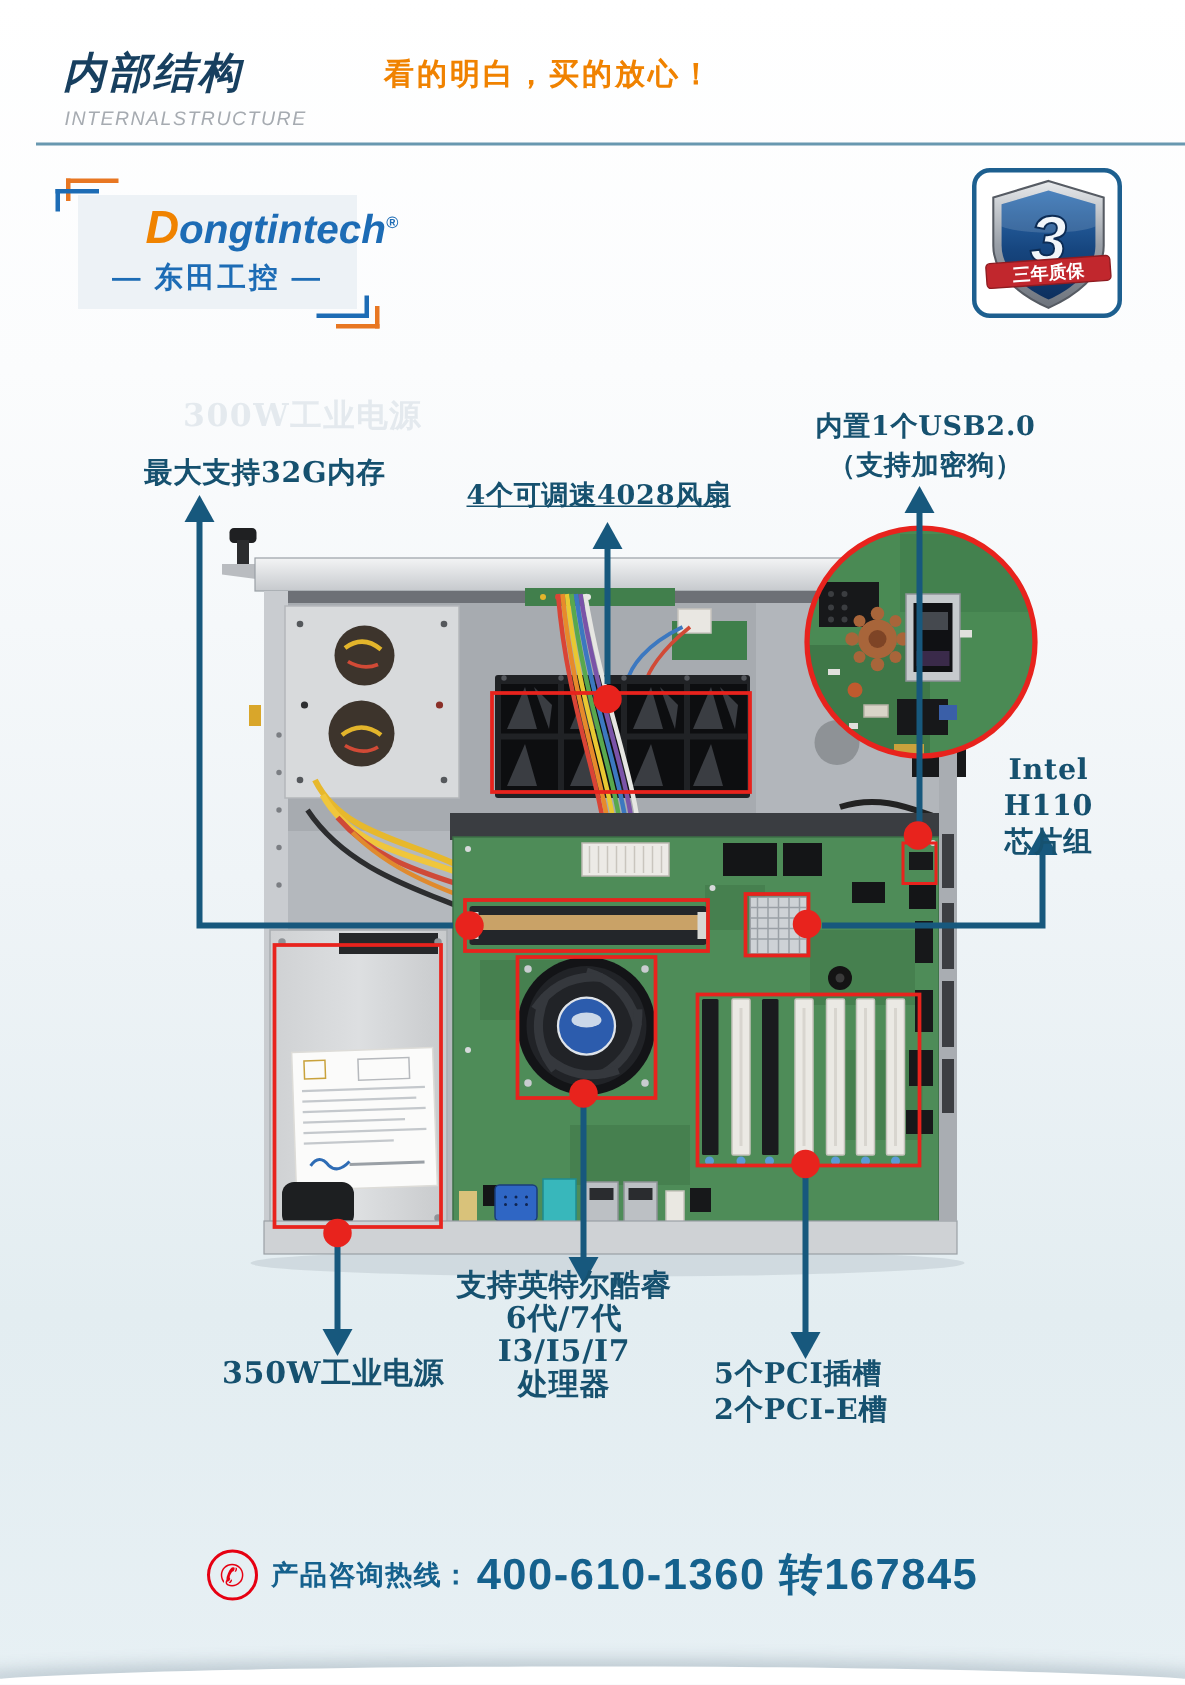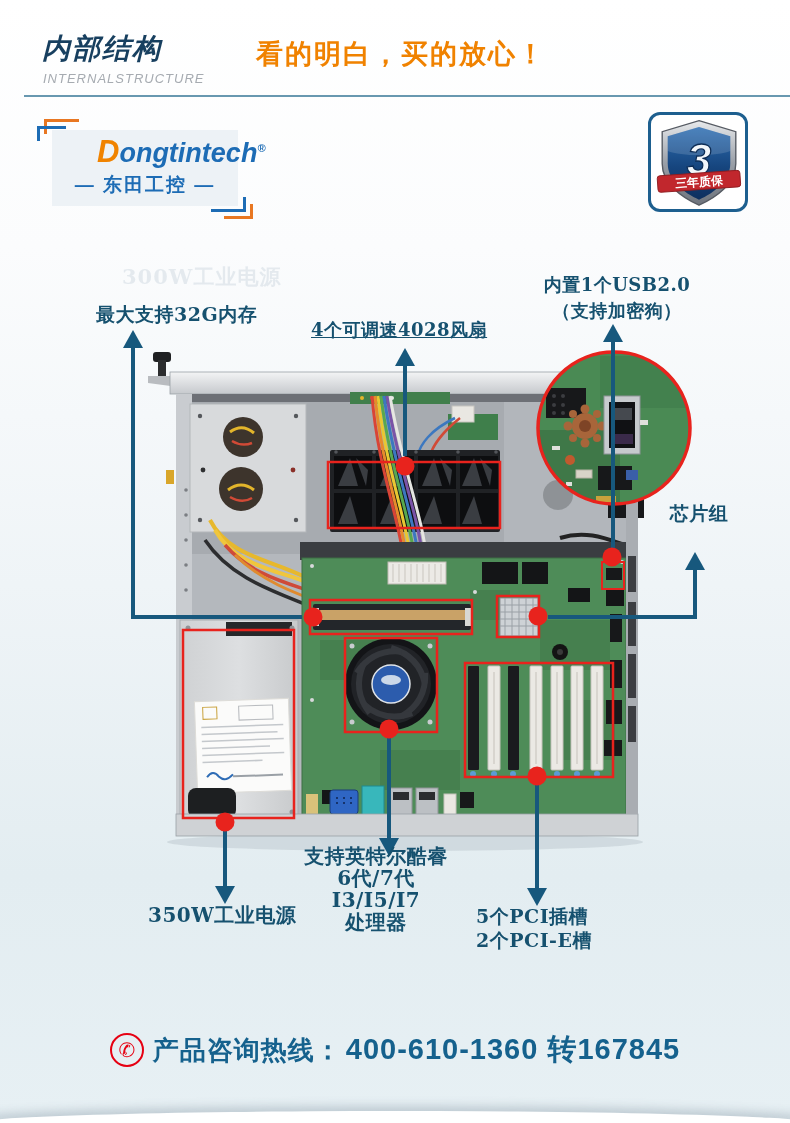--- a/index.html
+++ b/index.html
@@ -5,21 +5,21 @@
   html,body{margin:0;padding:0;background:#ffffff;}
   .page{
     position:relative;width:790px;height:1123px;margin:0 auto;overflow:hidden;
     background:linear-gradient(180deg,#ffffff 0%,#fbfcfd 22%,#eff4f7 52%,#e3edf1 78%,#e7f0f4 100%);
     font-family:"Liberation Sans","DejaVu Sans",sans-serif;
   }
   .scene{position:absolute;left:0;top:0;z-index:1;}
   
   .page-title{position:absolute;left:42px;top:30px;font-size:28px;font-weight:bold;color:#173f5f;letter-spacing:2px;z-index:3;font-style:italic;}
   .page-subtitle{position:absolute;left:43px;top:71px;font-size:13px;font-style:italic;color:#a6abb1;letter-spacing:1px;z-index:3;}
-  .page-slogan{position:absolute;left:256px;top:36px;font-size:27px;font-weight:bold;color:#f08200;letter-spacing:2px;z-index:3;}
+  .page-slogan{position:absolute;left:256px;top:36px;font-size:20px;font-weight:bold;color:#f08200;letter-spacing:2px;z-index:3;}
   .header-rule{position:absolute;left:24px;top:95px;width:766px;height:2px;background:#4d86a2;opacity:.85;z-index:3;}
   
   .logo-card{position:absolute;left:52px;top:130px;width:186px;height:76px;background:#edf2f6;z-index:3;}
   .bracket{position:absolute;}
   .tl-o{left:-8px;top:-11px;width:32px;height:12px;border-left:3px solid #e87722;border-top:3px solid #e87722;}
   .tl-b{left:-15px;top:-4px;width:26px;height:12px;border-left:3px solid #1d6cb5;border-top:3px solid #1d6cb5;}
   .br-b{right:-8px;bottom:-6px;width:32px;height:12px;border-right:3px solid #1d6cb5;border-bottom:3px solid #1d6cb5;}
   .br-o{right:-15px;bottom:-13px;width:26px;height:12px;border-right:3px solid #e87722;border-bottom:3px solid #e87722;}
   .logo-line1{position:absolute;left:0;right:0;top:4px;text-align:center;font-style:italic;font-weight:bold;font-size:27px;color:#1d6cb5;letter-spacing:0;margin-left:45px;}
   .logo-line1 .logo-d{color:#f08300;font-size:31px;}
@@ -35,21 +35,21 @@
   .lbl-memory{left:60px;top:302px;font-size:19px;margin-left:36px;}
   .lbl-fans{left:311px;top:318px;font-size:18px;text-decoration:underline;}
   .lbl-usb{left:536px;top:272px;width:162px;text-align:center;font-size:18px;line-height:26px;}
   .lbl-chipset{left:640px;top:501px;width:118px;text-align:center;font-size:19px;line-height:24px;}
   .lbl-psu{left:148px;top:902px;font-size:20px;}
   .lbl-cpu{left:293px;top:845px;width:166px;text-align:center;font-size:20px;line-height:22px;}
   .lbl-pci{left:476px;top:904px;font-size:19px;line-height:24px;}
   
   .hotline{position:absolute;left:0;right:0;top:1030px;display:flex;align-items:center;justify-content:center;z-index:3;}
   .phone-icon{display:inline-flex;align-items:center;justify-content:center;width:30px;height:30px;border:2px solid #e60012;border-radius:50%;color:#e60012;font-size:20px;font-weight:bold;margin-right:9px;font-family:"DejaVu Sans",sans-serif;}
-  .hotline-label{font-size:26px;font-weight:bold;color:#15618d;letter-spacing:1px;}
+  .hotline-label{font-size:18px;font-weight:bold;color:#15618d;letter-spacing:1px;}
   .hotline-number{font-size:29px;font-weight:bold;color:#15618d;letter-spacing:1px;margin-left:4px;}
   
   .bottom-curl{position:absolute;left:-30px;right:-30px;bottom:-14px;height:26px;background:#ffffff;border-radius:50%;box-shadow:0 -5px 10px rgba(100,120,135,.30);z-index:4;}
 </style>
 </head>
 <body>
 
 <div class="page">
 
   <svg class="scene" width="790" height="1123" viewBox="0 0 790 1123">
@@ -461,20 +461,21 @@
 
   <div class="watermark">300W工业电源</div>
 
   <div class="label lbl-memory">最大支持32G内存</div>
   <div class="label lbl-fans">4个可调速4028风扇</div>
   <div class="label lbl-usb">
     <div>内置1个USB2.0</div>
     <div>（支持加密狗）</div>
   </div>
   <div class="label lbl-chipset">
+    <div>Intel H110</div>
     <div>芯片组</div>
   </div>
   <div class="label lbl-psu">350W工业电源</div>
   <div class="label lbl-cpu">
     <div>支持英特尔酷睿</div>
     <div>6代/7代I3/I5/I7</div>
     <div>处理器</div>
   </div>
   <div class="label lbl-pci">
     <div>5个PCI插槽</div>

